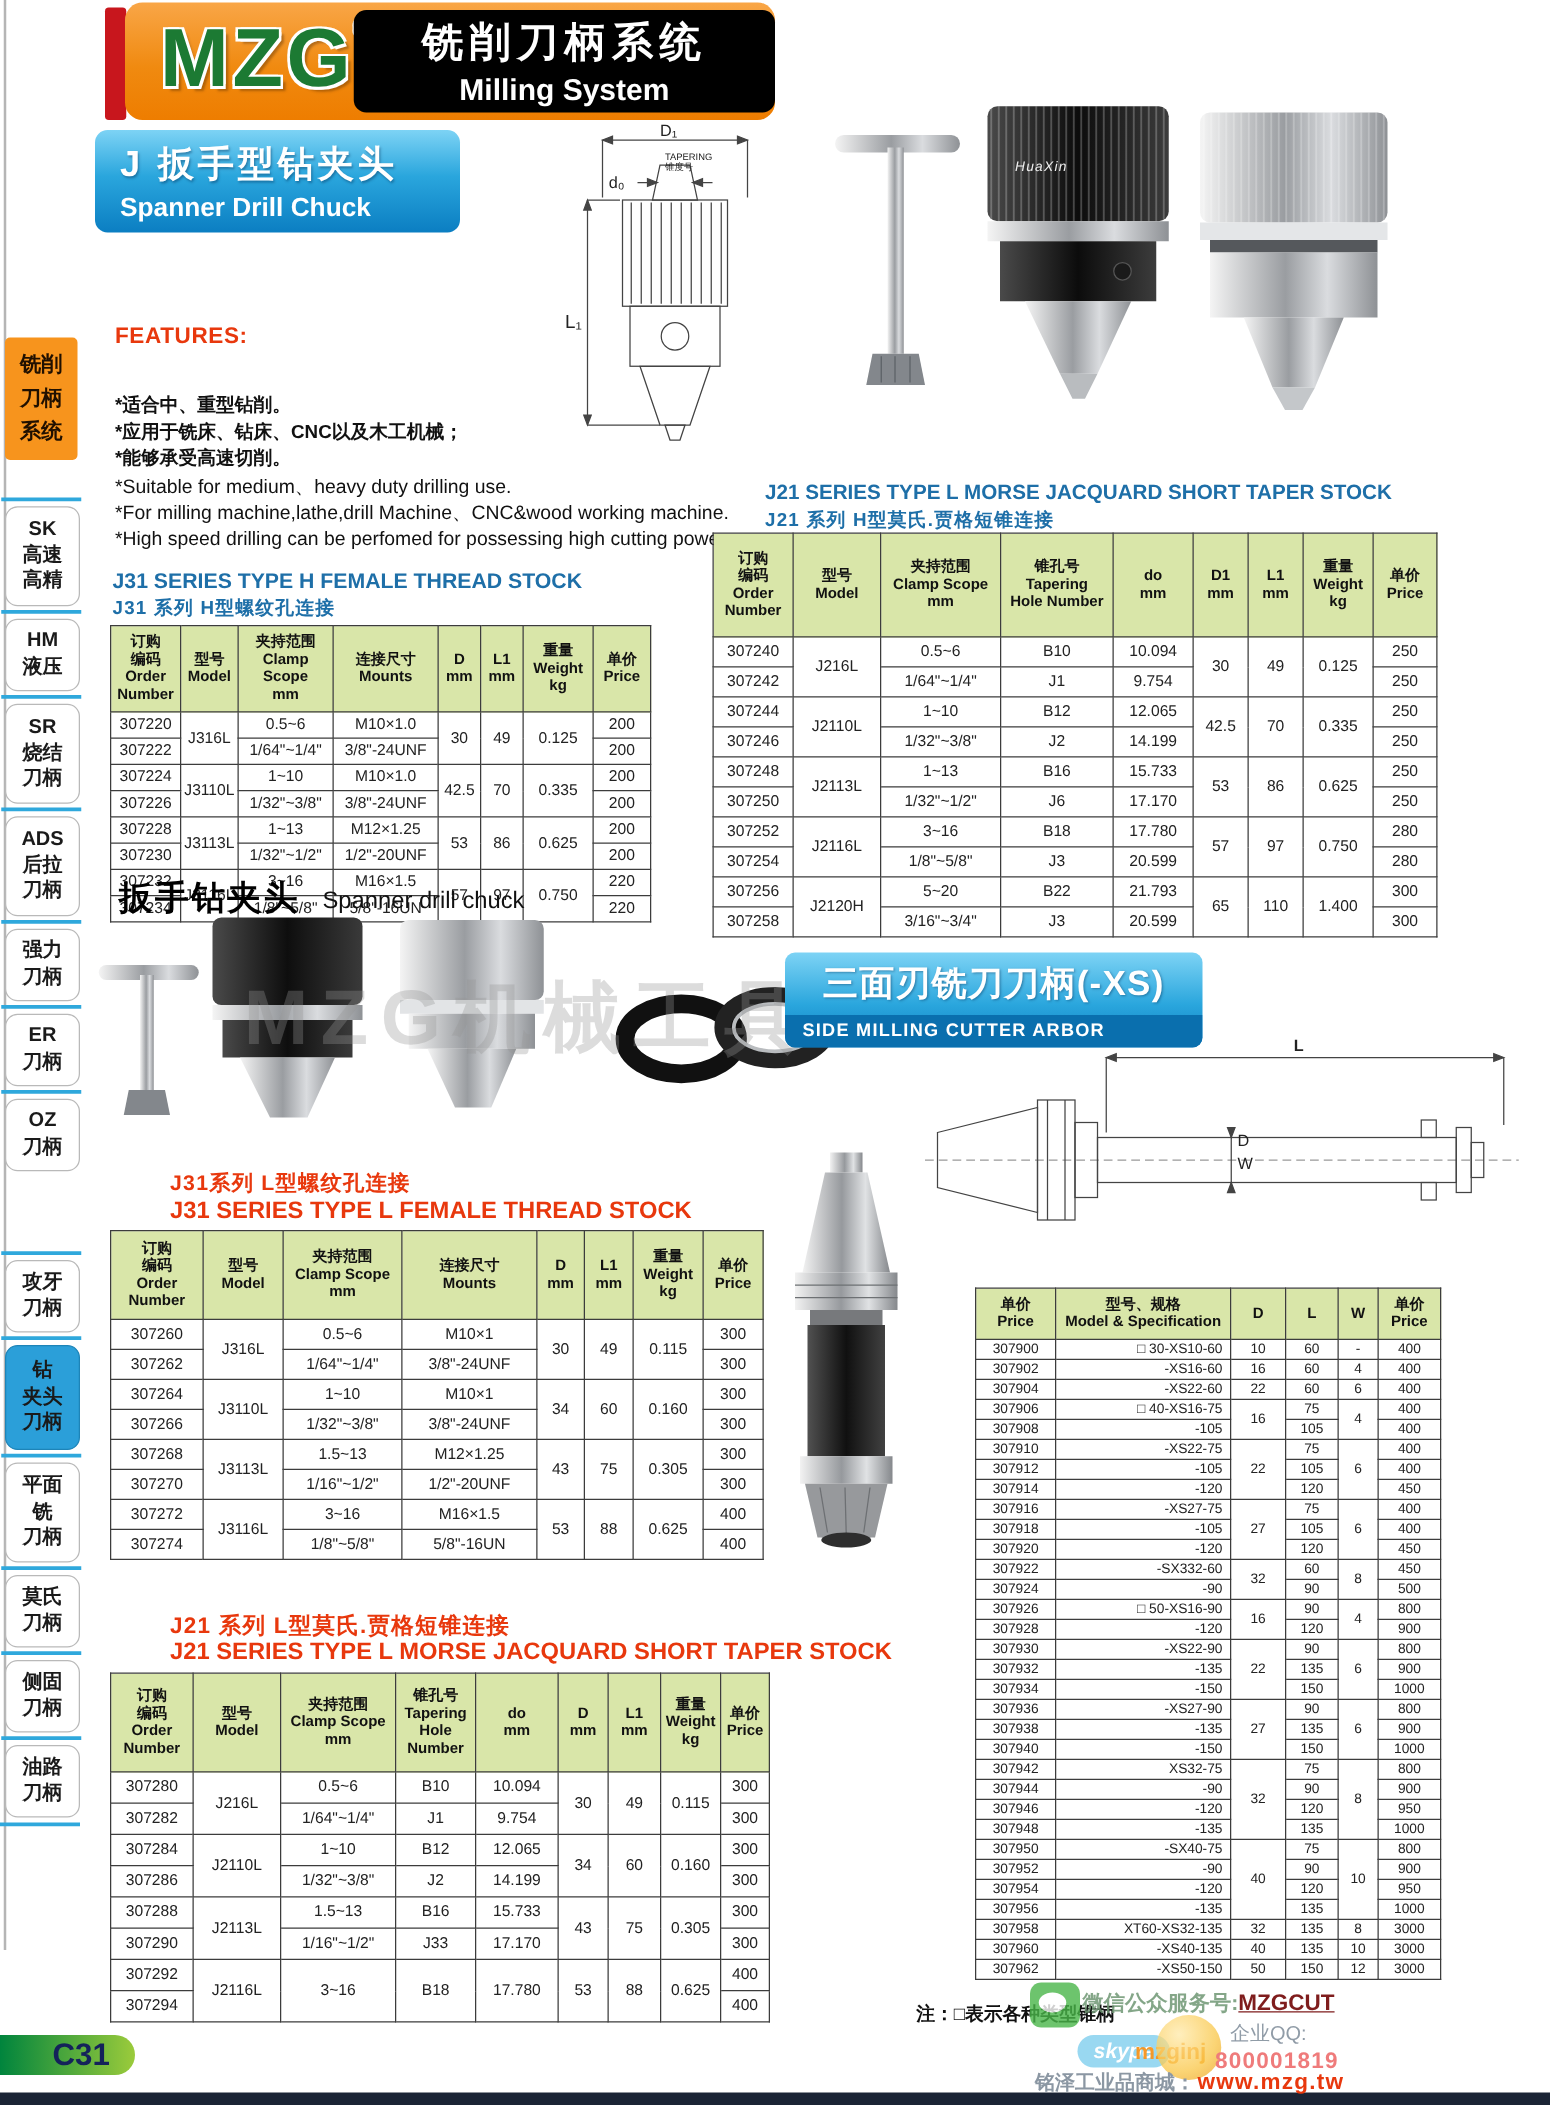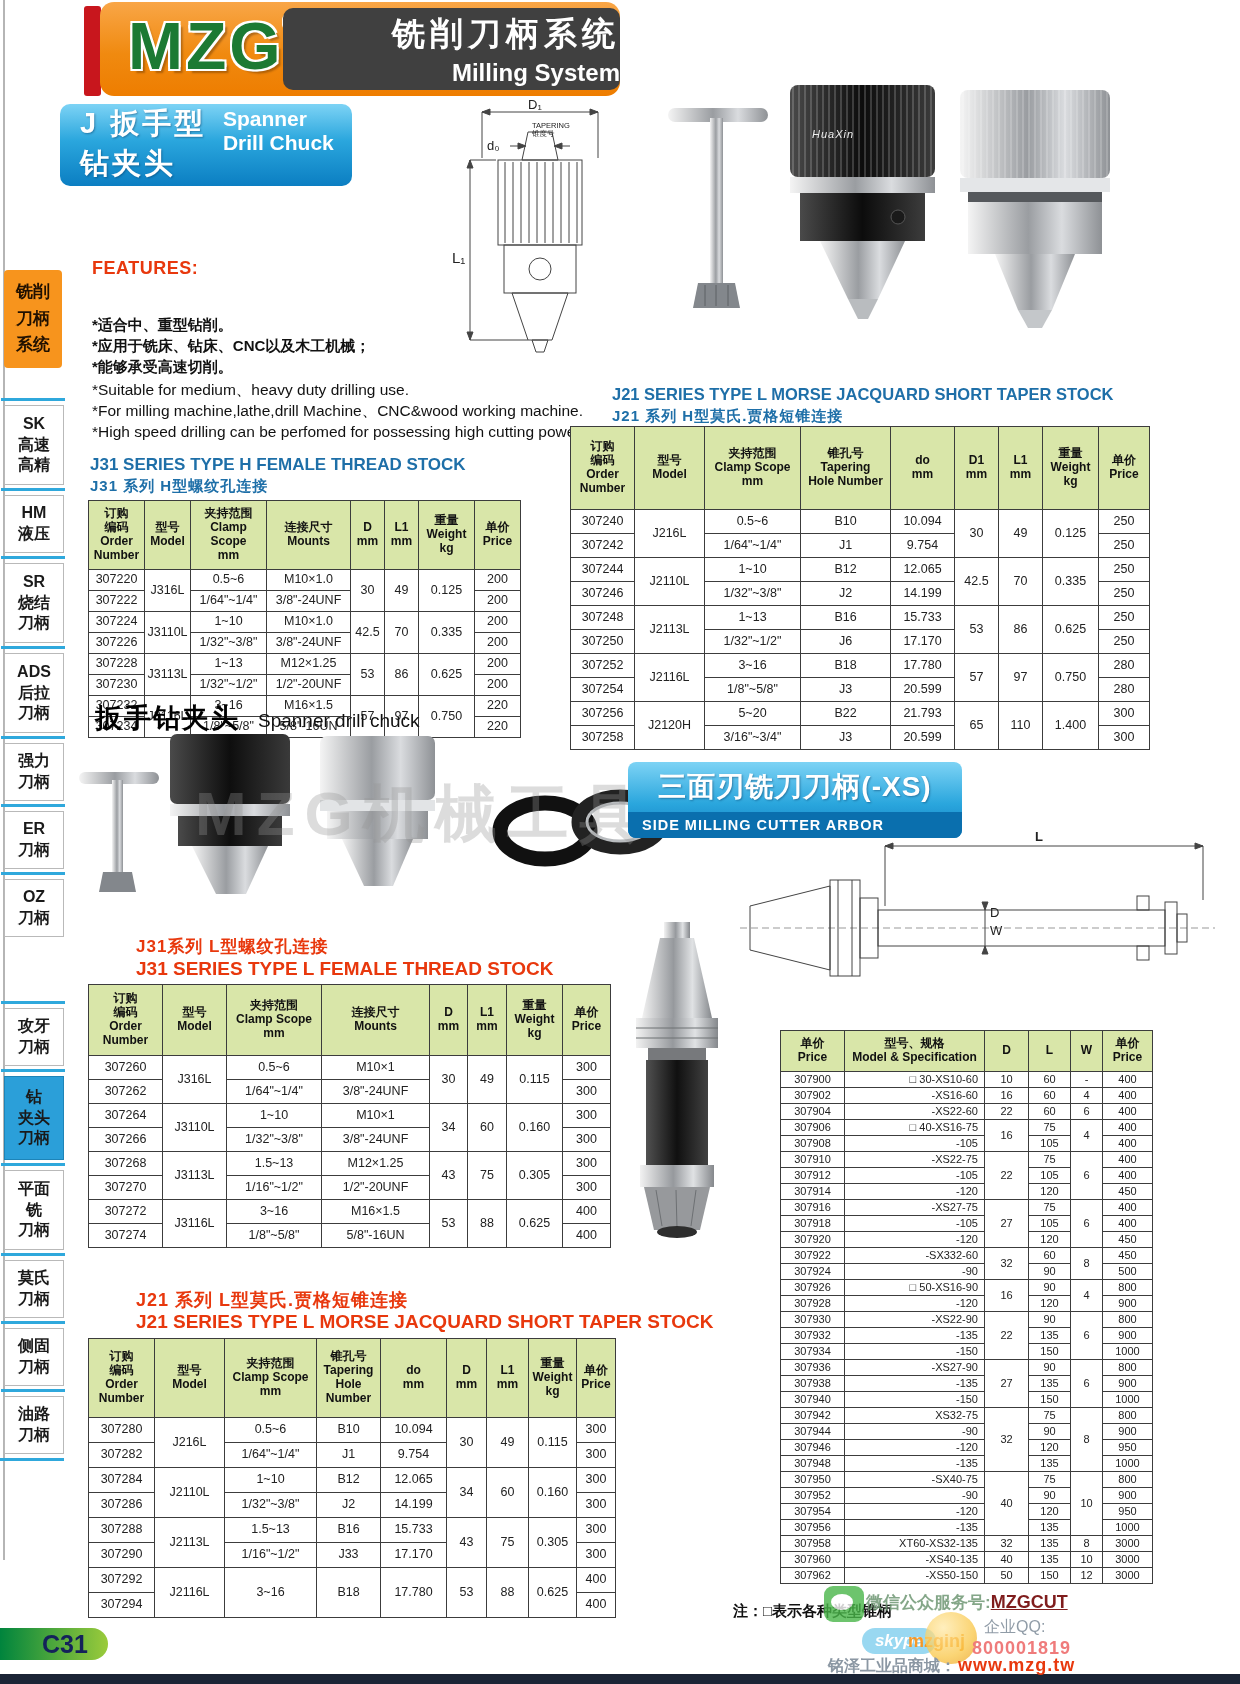--- a/index.html
+++ b/index.html
@@ -7,38 +7,38 @@
         font-family:"Liberation Sans", sans-serif;color:#111;}
   .abs{position:absolute;}
 
   
   #hdr-red-strip{left:84px;top:6px;width:17px;height:90px;background:#c8161d;border-radius:3px;}
   #hdr-orange{left:100px;top:2px;width:520px;height:94px;border-radius:14px;
               background:linear-gradient(180deg,#f9a647 0%,#f08a10 55%,#ee7d00 100%);}
   #logo{left:128px;top:8px;font-size:66px;font-weight:900;letter-spacing:3px;color:#1c7a33;
         text-shadow:-2px -2px 0 #fff,2px -2px 0 #fff,-2px 2px 0 #fff,2px 2px 0 #fff,4px 4px 2px rgba(60,30,0,.35);}
   #logo sup{font-size:20px;vertical-align:40px;}
-  #hdr-red{left:283px;top:8px;width:337px;height:82px;background:#404040;border-radius:10px;
-           display:flex;flex-direction:column;align-items:flex-end;justify-content:center;}
+  #hdr-red{left:283px;top:8px;width:337px;height:82px;background:#000000;border-radius:10px;
+           display:flex;flex-direction:column;align-items:center;justify-content:center;}
   #hdr-red .zh{font-size:33px;font-weight:bold;color:#fff;letter-spacing:5px;}
   #hdr-red .en{font-size:24px;font-weight:bold;color:#fff;margin-top:2px;}
 
   
-  #banner1{left:60px;top:104px;width:272px;height:82px;border-radius:10px;padding-left:20px;
+  #banner1{left:76px;top:104px;width:272px;height:82px;border-radius:10px;padding-left:20px;
            background:linear-gradient(180deg,#7dd3f5 0%,#2aa6dd 45%,#0b7ec2 100%);
-           display:flex;flex-direction:row;justify-content:center;}
+           display:flex;flex-direction:column;justify-content:center;}
   #banner1 .zh{font-size:29px;font-weight:bold;color:#fff;letter-spacing:3px;text-shadow:1px 1px 2px rgba(0,40,80,.4);}
   #banner1 .en{font-size:21px;font-weight:bold;color:#fff;margin-top:3px;}
 
   
   #left-line{left:3px;top:0;width:2px;height:1560px;background:#b5b5b5;}
   #side-top{left:4px;top:270px;width:58px;height:98px;background:#f7941d;border-radius:4px;
             display:flex;align-items:center;justify-content:center;text-align:center;
             font-size:17px;font-weight:bold;color:#201000;white-space:pre-line;line-height:1.55;}
-  .side-item{position:absolute;left:4px;width:58px;border:1px solid #b9b9b9;border-radius:0;background:#fff;
+  .side-item{position:absolute;left:4px;width:58px;border:1px solid #b9b9b9;border-radius:10px;background:#fff;
              display:flex;align-items:center;justify-content:center;text-align:center;
              font-size:16px;font-weight:bold;color:#1a1a1a;white-space:pre-line;line-height:1.3;}
   .side-item::before{content:"";position:absolute;top:-8px;left:-4px;width:64px;height:3px;background:#2fa8dc;}
   .side-item.active{background:#2b9fd9;border-color:#1d84b8;}
   #side-end{left:0;top:1458px;width:64px;height:3px;background:#2fa8dc;}
 
   
   #features-title{left:92px;top:258px;font-size:18px;font-weight:bold;color:#e8380d;letter-spacing:.5px;}
   #feat-zh{left:92px;top:314px;font-size:15px;font-weight:bold;line-height:21px;color:#111;}
   #feat-en{left:92px;top:379px;font-size:15.5px;line-height:21px;color:#111;}

